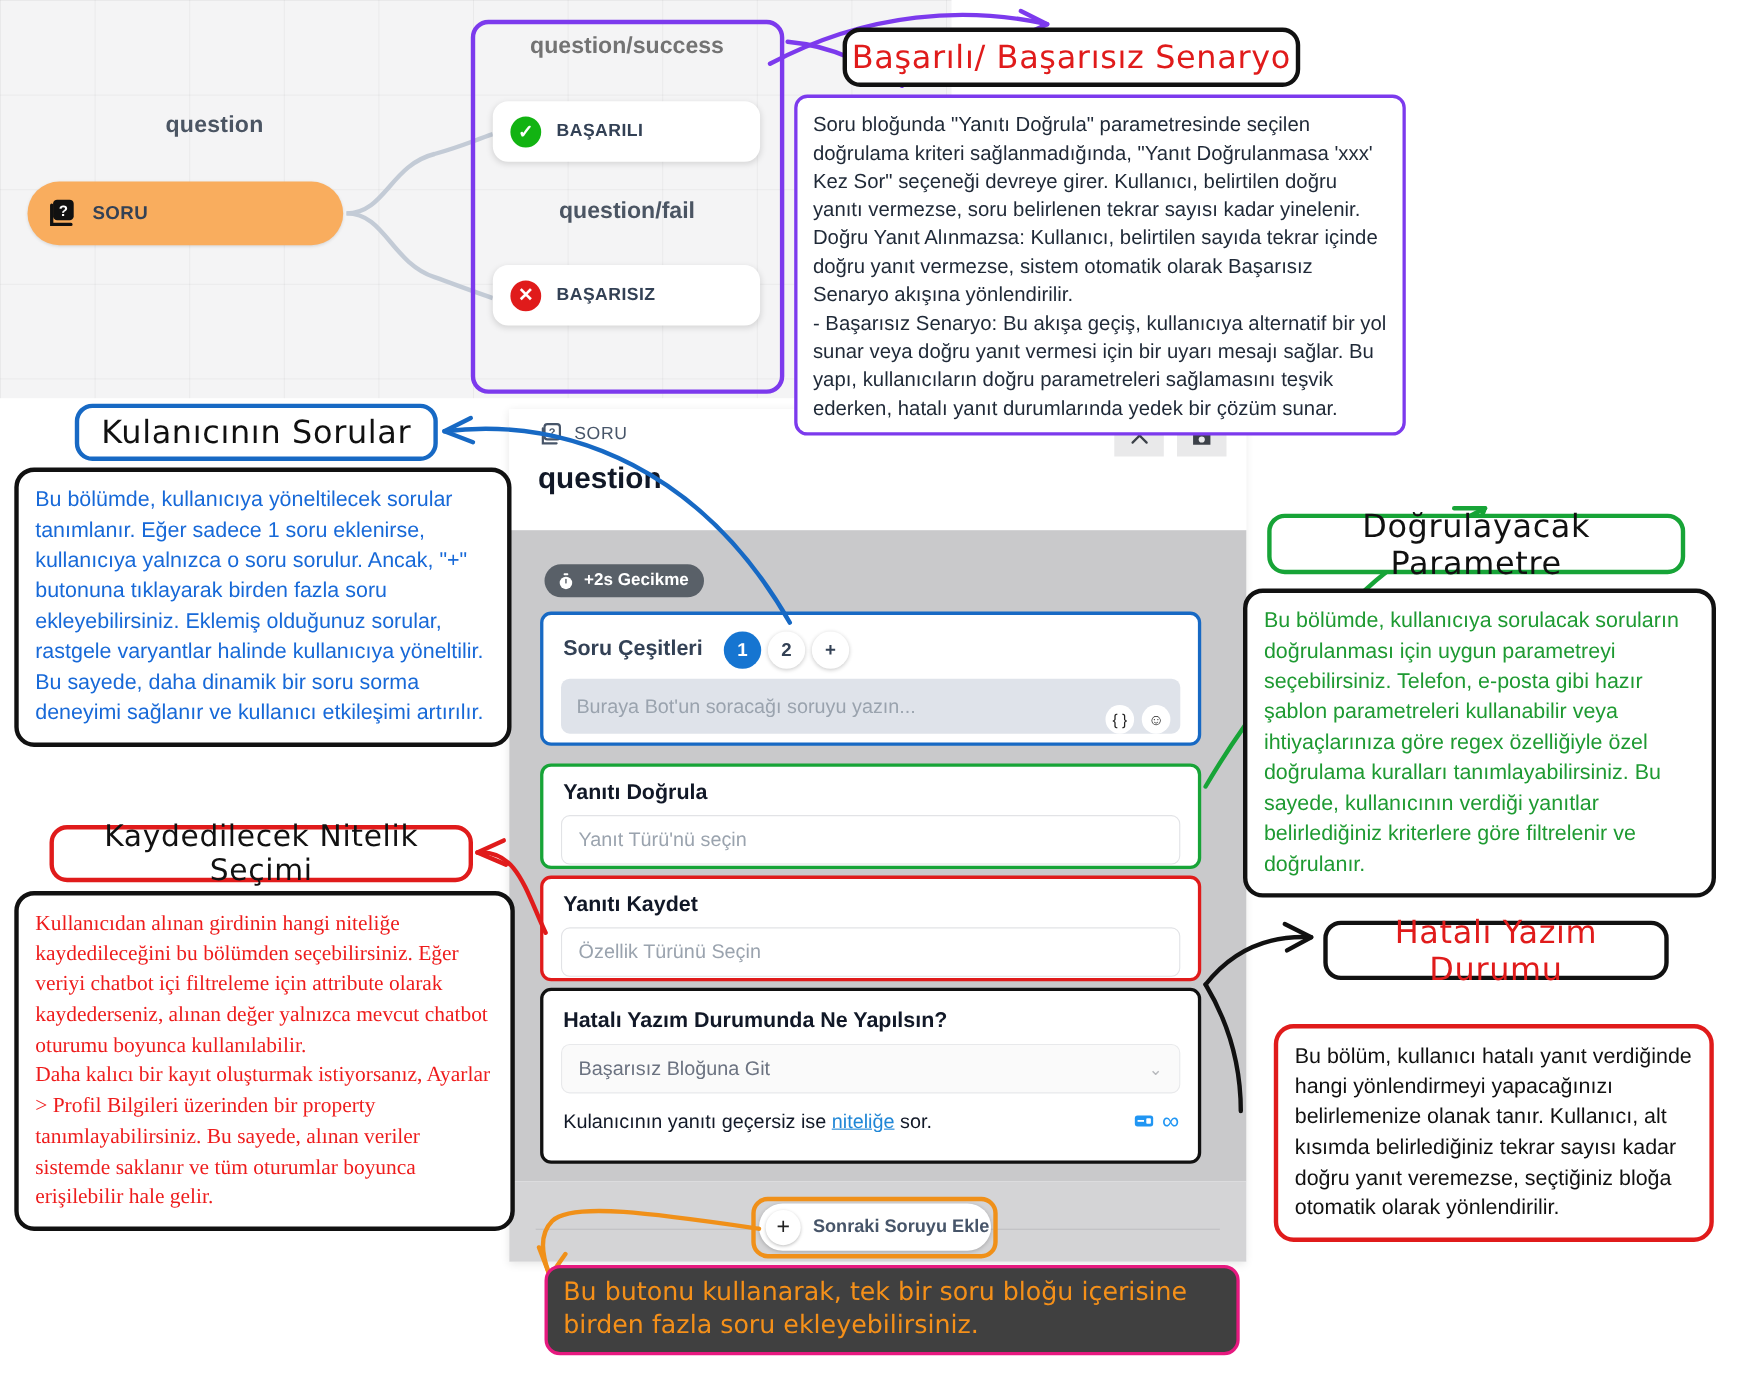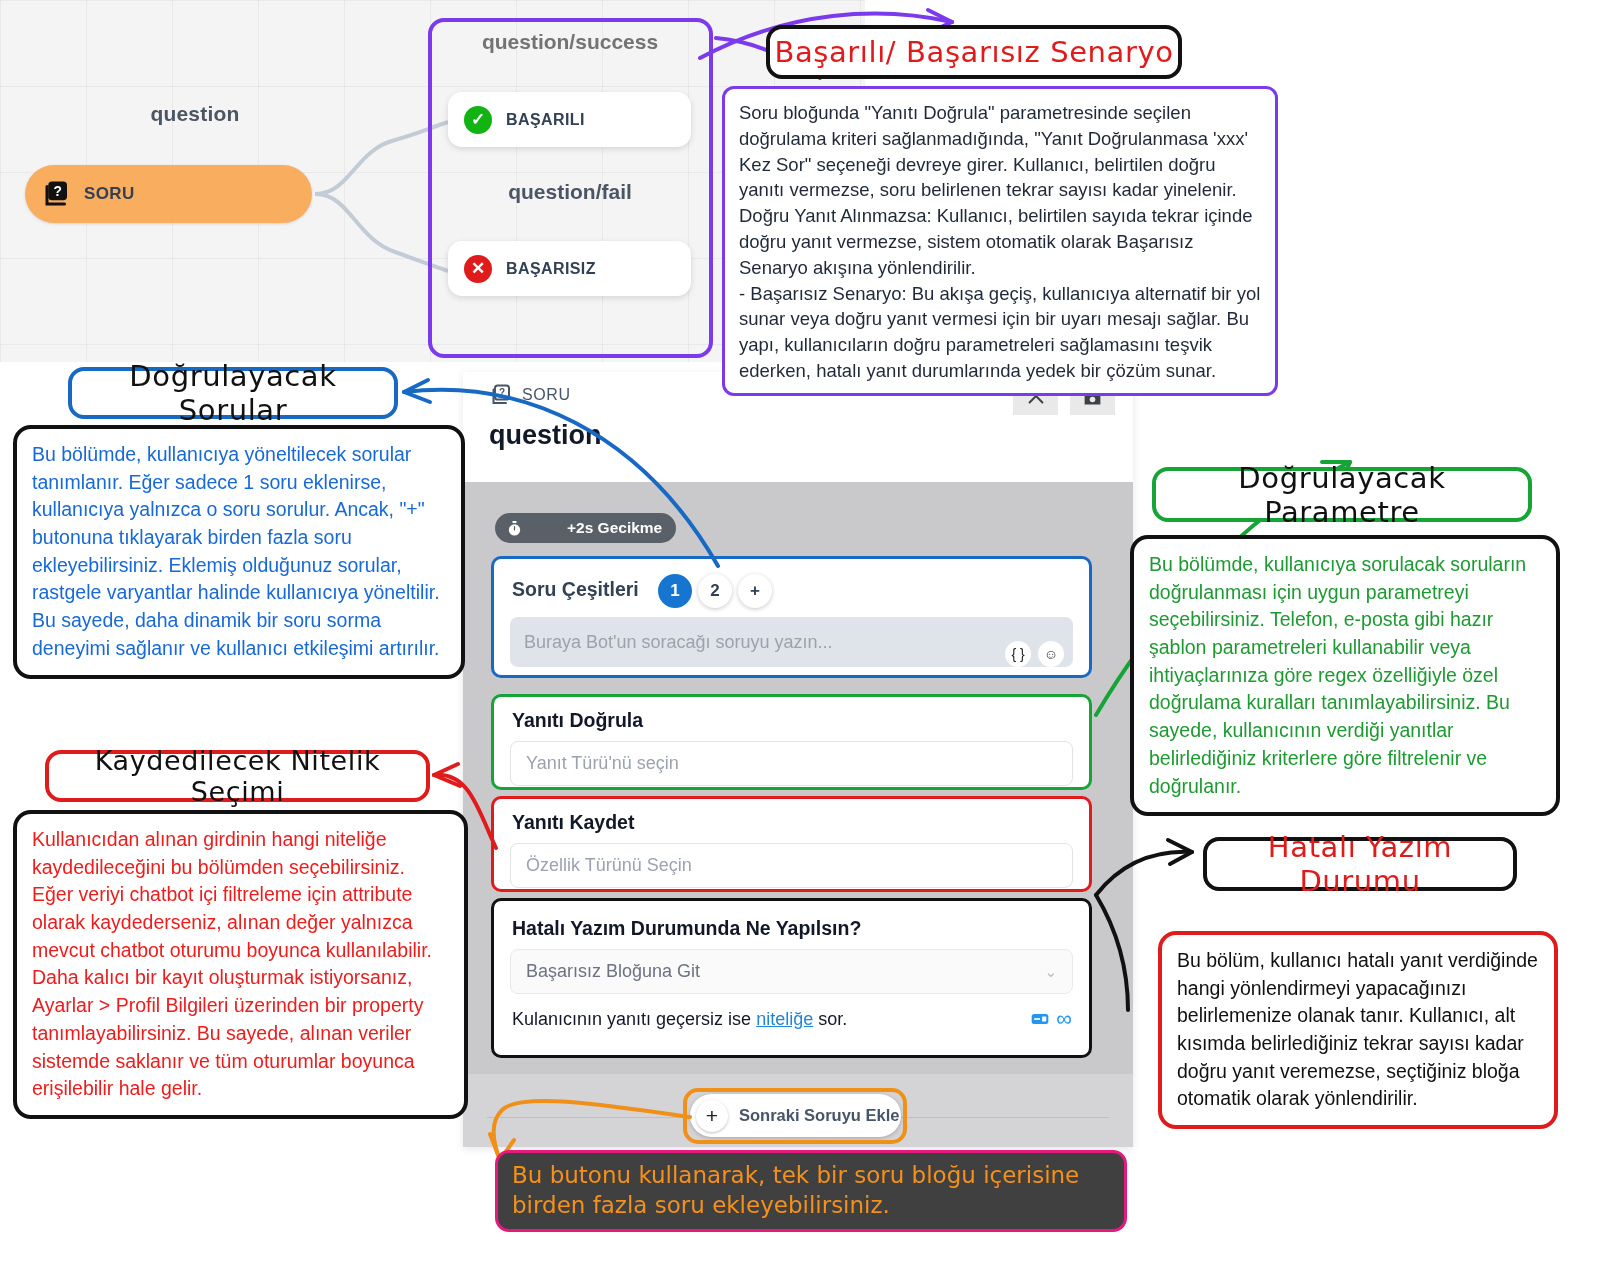--- a/index.html
+++ b/index.html
@@ -70,21 +70,21 @@
   #title-senaryo .hdr-title{color:#e01b1b;}
 
   
   #title-yoneltilecek{left:68px;top:367px;width:330px;height:52px;border-color:#1769c4;}
   #title-yoneltilecek .hdr-title{color:#111;}
   #desc-yoneltilecek{left:13px;top:425px;width:452px;color:#1769d8;}
 
   
   #title-nitelik{left:45px;top:750px;width:385px;height:52px;border-color:#e01b1b;}
   #title-nitelik .hdr-title{color:#111;font-size:27px;}
-  #desc-nitelik{left:13px;top:810px;width:455px;color:#ee1c1c;}
+  #desc-nitelik{left:13px;top:810px;width:455px;color:#ee1c1c;font-family:Liberation Serif, serif;}
 
   
   #title-dogrulayacak{left:1152px;top:467px;width:380px;height:55px;border-color:#17a437;}
   #title-dogrulayacak .hdr-title{color:#111;}
   #desc-dogrulayacak{left:1130px;top:535px;width:430px;color:#1e9a32;}
 
   
   #title-hatali{left:1203px;top:837px;width:314px;height:54px;border-color:#111;}
   #title-hatali .hdr-title{color:#e01b1b;}
   #desc-hatali{left:1158px;top:903px;width:400px;border-color:#e01b1b;color:#111;margin-top:28px;}
@@ -103,21 +103,21 @@
   #panel-title{left:489px;top:420px;font-size:27px;font-weight:700;color:#111827;}
   #btn-close{left:1013px;top:377px;width:45px;height:38px;background:#e9e9ea;display:flex;align-items:center;justify-content:center;}
   #btn-save{left:1070px;top:377px;width:45px;height:38px;background:#e9e9ea;display:flex;align-items:center;justify-content:center;}
 
   #panel-body{left:463px;top:482px;width:670px;height:592px;background:#c9c9cb;}
   #panel-footerbar{left:463px;top:1074px;width:670px;height:73px;background:#d4d4d6;}
   #footer-line{left:487px;top:1117px;width:622px;height:1px;background:#bfbfc2;}
 
   #badge-gecikme{
     left:495px;top:513px;height:30px;border-radius:15px;background:#596068;color:#fff;
-    display:flex;align-items:center;padding:0 14px 0 11px;font-size:15.5px;font-weight:700;gap:36px;
+    display:flex;align-items:center;padding:0 14px 0 11px;font-size:15.5px;font-weight:700;
   }
   #badge-gecikme .t{margin-left:8px;}
 
   .card{background:#fff;border-radius:10px;}
   #card-soru-cesitleri{left:491px;top:556px;width:601px;height:122px;border:3px solid #1769c4;}
   #lbl-soru-cesitleri{left:512px;top:578px;font-size:19.5px;font-weight:700;color:#334155;}
   .vchip{width:34px;height:34px;border-radius:50%;display:flex;align-items:center;justify-content:center;
     font-size:17px;font-weight:700;}
   #chip-1{left:658px;top:574px;background:#1675d1;color:#fff;}
   #chip-2{left:698px;top:574px;background:#fff;color:#334155;box-shadow:0 1px 4px rgba(0,0,0,.22);}
@@ -307,21 +307,21 @@
 </svg>
 
 <div class="abs hdr-box" id="title-senaryo">
   <span class="hdr-title">Başarılı/ Başarısız Senaryo</span>
 </div>
 <div class="abs" id="desc-senaryo" style="white-space:pre-line;">Soru bloğunda "Yanıtı Doğrula" parametresinde seçilen doğrulama kriteri sağlanmadığında, "Yanıt Doğrulanmasa 'xxx' Kez Sor" seçeneği devreye girer. Kullanıcı, belirtilen doğru yanıtı vermezse, soru belirlenen tekrar sayısı kadar yinelenir.
 Doğru Yanıt Alınmazsa: Kullanıcı, belirtilen sayıda tekrar içinde doğru yanıt vermezse, sistem otomatik olarak Başarısız Senaryo akışına yönlendirilir.
 - Başarısız Senaryo: Bu akışa geçiş, kullanıcıya alternatif bir yol sunar veya doğru yanıt vermesi için bir uyarı mesajı sağlar. Bu yapı, kullanıcıların doğru parametreleri sağlamasını teşvik ederken, hatalı yanıt durumlarında yedek bir çözüm sunar.</div>
 
 <div class="abs hdr-box" id="title-yoneltilecek">
-  <span class="hdr-title">Doğrulayacak Sorular</span>
+  <span class="hdr-title">Kulanıcının Sorular</span>
 </div>
 <div class="abs body-box" id="desc-yoneltilecek" style="white-space:pre-line;">Bu bölümde, kullanıcıya yöneltilecek sorular tanımlanır. Eğer sadece 1 soru eklenirse, kullanıcıya yalnızca o soru sorulur. Ancak, "+" butonuna tıklayarak birden fazla soru ekleyebilirsiniz. Eklemiş olduğunuz sorular, rastgele varyantlar halinde kullanıcıya yöneltilir. Bu sayede, daha dinamik bir soru sorma deneyimi sağlanır ve kullanıcı etkileşimi artırılır.</div>
 
 <div class="abs hdr-box" id="title-nitelik">
   <span class="hdr-title">Kaydedilecek Nitelik Seçimi</span>
 </div>
 <div class="abs body-box" id="desc-nitelik" style="white-space:pre-line;">Kullanıcıdan alınan girdinin hangi niteliğe kaydedileceğini bu bölümden seçebilirsiniz. Eğer veriyi chatbot içi filtreleme için attribute olarak kaydederseniz, alınan değer yalnızca mevcut chatbot oturumu boyunca kullanılabilir.
 Daha kalıcı bir kayıt oluşturmak istiyorsanız, Ayarlar &gt; Profil Bilgileri üzerinden bir property tanımlayabilirsiniz. Bu sayede, alınan veriler sistemde saklanır ve tüm oturumlar boyunca erişilebilir hale gelir.</div>
 
 <div class="abs hdr-box" id="title-dogrulayacak">

